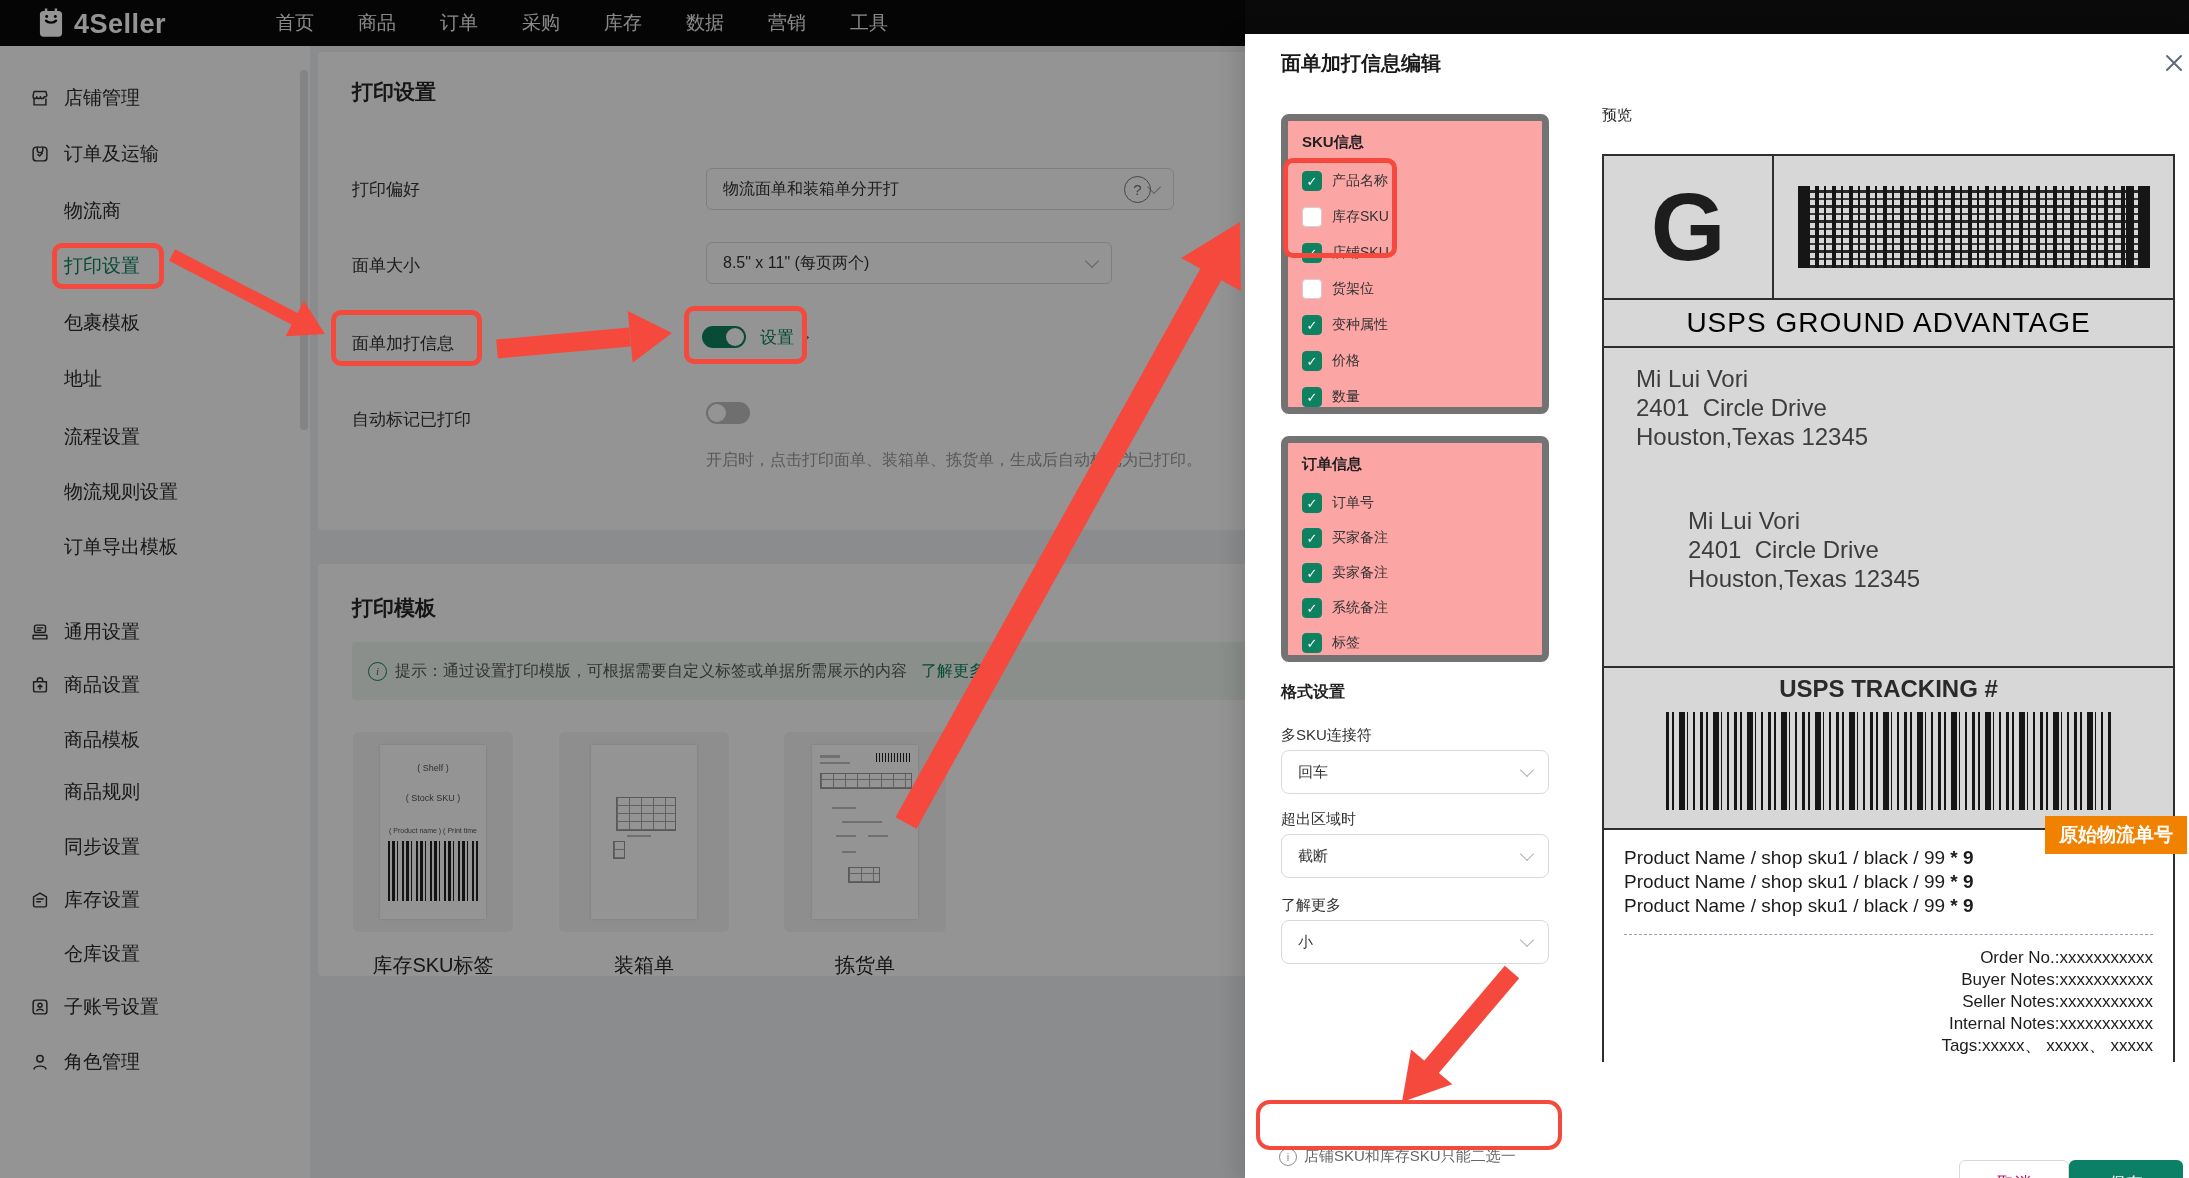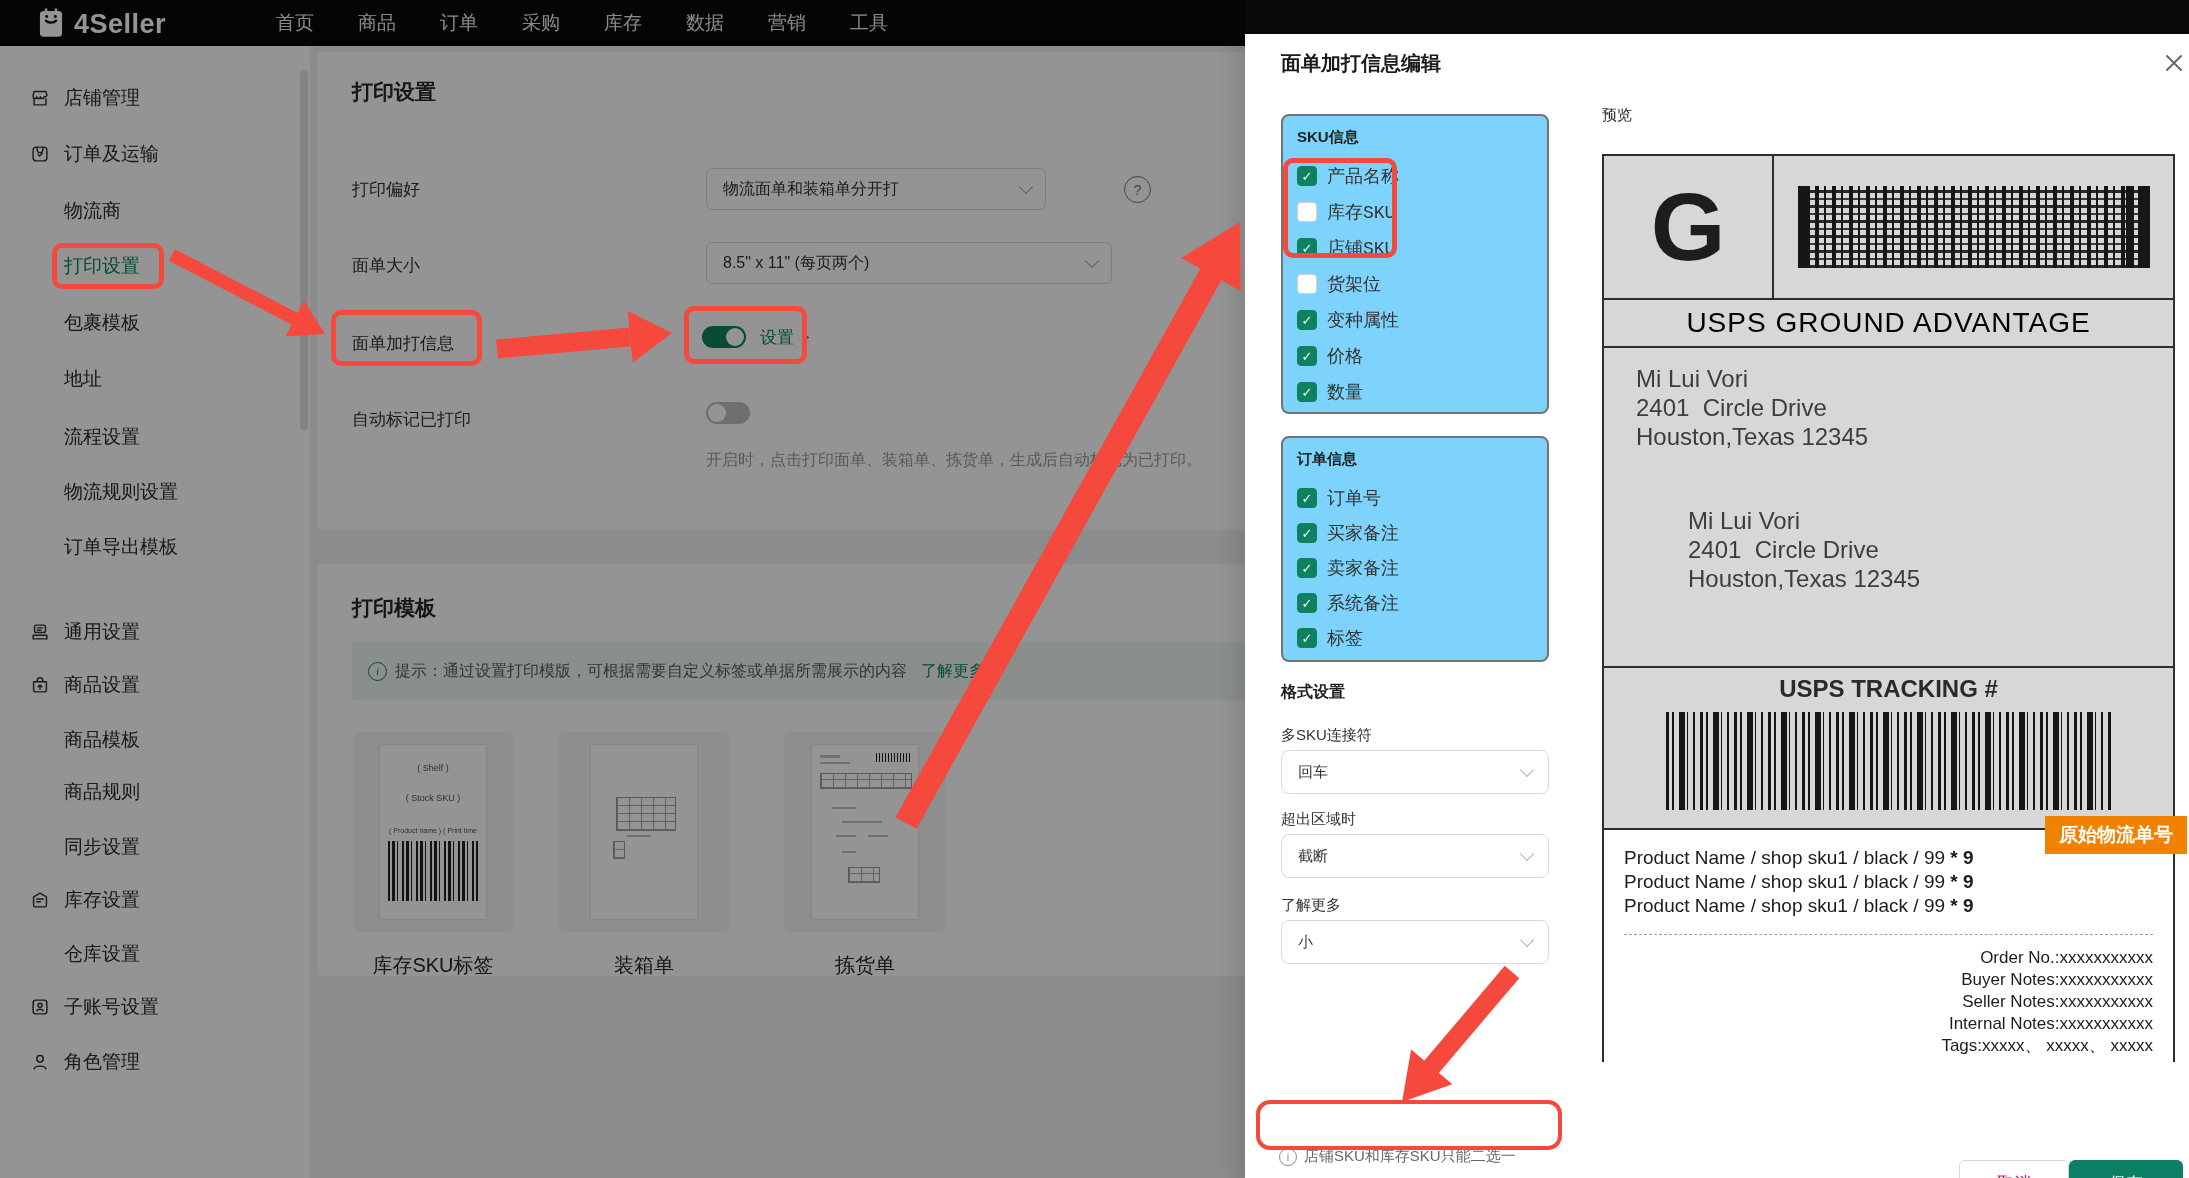--- a/index.html
+++ b/index.html
@@ -48,27 +48,27 @@
      repeating-linear-gradient(0deg,#aaa 0 1px,transparent 1px 8px),
      repeating-linear-gradient(90deg,#aaa 0 1px,transparent 1px 12px);}
   .tline{position:absolute;height:3px;background:#c2c2c2;}
   .tbc-s{position:absolute;height:9px;background:repeating-linear-gradient(90deg,#222 0 1px,transparent 1px 3px,#222 3px 4px,transparent 4px 6px);}
   
   .mask{position:absolute;left:0;top:0;width:1245px;height:1178px;background:rgba(0,0,0,.42);z-index:40;}
   
   .drawer{position:absolute;left:1245px;top:0;width:944px;height:1150px;background:#fff;z-index:45;box-shadow:-8px 0 20px rgba(0,0,0,.12);margin-top:34px;}
   .drawer-title{position:absolute;left:36px;top:16px;font-size:20px;font-weight:600;color:#1a1a1a;}
   .drawer-close{position:absolute;left:916px;top:16px;width:26px;height:26px;cursor:pointer;display:flex;align-items:center;justify-content:center;}
-  .sect{position:absolute;left:36px;width:268px;border:2px solid #737373;border-radius:8px;box-sizing:border-box;background:#7dd3fc;}
+  .sect{position:absolute;left:36px;width:268px;border:7px solid #737373;border-radius:8px;box-sizing:border-box;background:#fca5a5;}
   .sect-title{position:absolute;left:14px;top:12px;font-size:15px;font-weight:600;color:#1f1f1f;}
   .ckrow{position:absolute;left:14px;height:24px;display:flex;align-items:center;gap:10px;cursor:pointer;}
   .cb{width:20px;height:20px;border-radius:4px;border:1.5px solid #d0d0d0;background:#fff;box-sizing:border-box;position:relative;flex:0 0 auto;}
   .cb.on{background:#0E8160;border-color:#0E8160;}
   .cb.on::after{content:"✓";position:absolute;left:0;top:0;width:100%;height:100%;display:flex;align-items:center;justify-content:center;color:#fff;font-size:13px;}
-  .cklabel{font-size:18px;color:#333;white-space:nowrap;font-family:Liberation Mono, monospace;}
+  .cklabel{font-size:14px;color:#333;white-space:nowrap;}
   .fmt-title{position:absolute;left:36px;font-size:16px;font-weight:700;color:#1f1f1f;}
   .fmt-label{position:absolute;left:36px;font-size:15px;color:#333;}
   .dselect{position:absolute;left:36px;width:268px;height:44px;border:1px solid #d9d9d9;border-radius:8px;box-sizing:border-box;display:flex;align-items:center;padding:0 16px;font-size:15px;color:#333;cursor:pointer;background:#fff;}
   .dselect .chev{position:absolute;right:16px;top:50%;width:9px;height:9px;border-right:1.6px solid #b0b0b0;border-bottom:1.6px solid #b0b0b0;transform:translateY(-70%) rotate(45deg);}
   .warn-inner{position:absolute;left:34px;top:1113px;display:flex;align-items:center;gap:7px;font-size:15px;color:#666;white-space:nowrap;}
   .warn-ic{width:16px;height:16px;border:1.4px solid #8c8c8c;border-radius:50%;color:#8c8c8c;font-size:11px;display:flex;align-items:center;justify-content:center;}
   .btn{position:absolute;top:1126px;height:46px;border-radius:6px;font-size:17px;display:flex;align-items:center;justify-content:center;cursor:pointer;box-sizing:border-box;}
   .btn-cancel{left:714px;width:110px;background:#fff;border:1px solid #d9d9d9;color:#be185d;}
   .btn-save{left:824px;width:114px;background:#0B8066;color:#fff;}
   
@@ -224,21 +224,21 @@
       </span>
     <span class="lb">角色管理</span>
   </div>
   <div class="sb-scroll"></div>
 </div>
 
 <div class="card card1">
   <div class="card-title" style="top:26px">打印设置</div>
 
   <div class="frm-label" style="top:126px">打印偏好</div>
-  <div class="select" style="left:388px;top:116px;width:340px">
+  <div class="select" style="left:388px;top:116px;width:468px">
     <span>物流面单和装箱单分开打</span>
     <span class="chev"></span>
   </div>
   <div class="help" style="left:806px;top:124px">?</div>
 
   <div class="frm-label" style="top:202px">面单大小</div>
   <div class="select" style="left:388px;top:190px;width:406px">
     <span>8.5" x 11" (每页两个)</span>
     <span class="chev"></span>
   </div>

